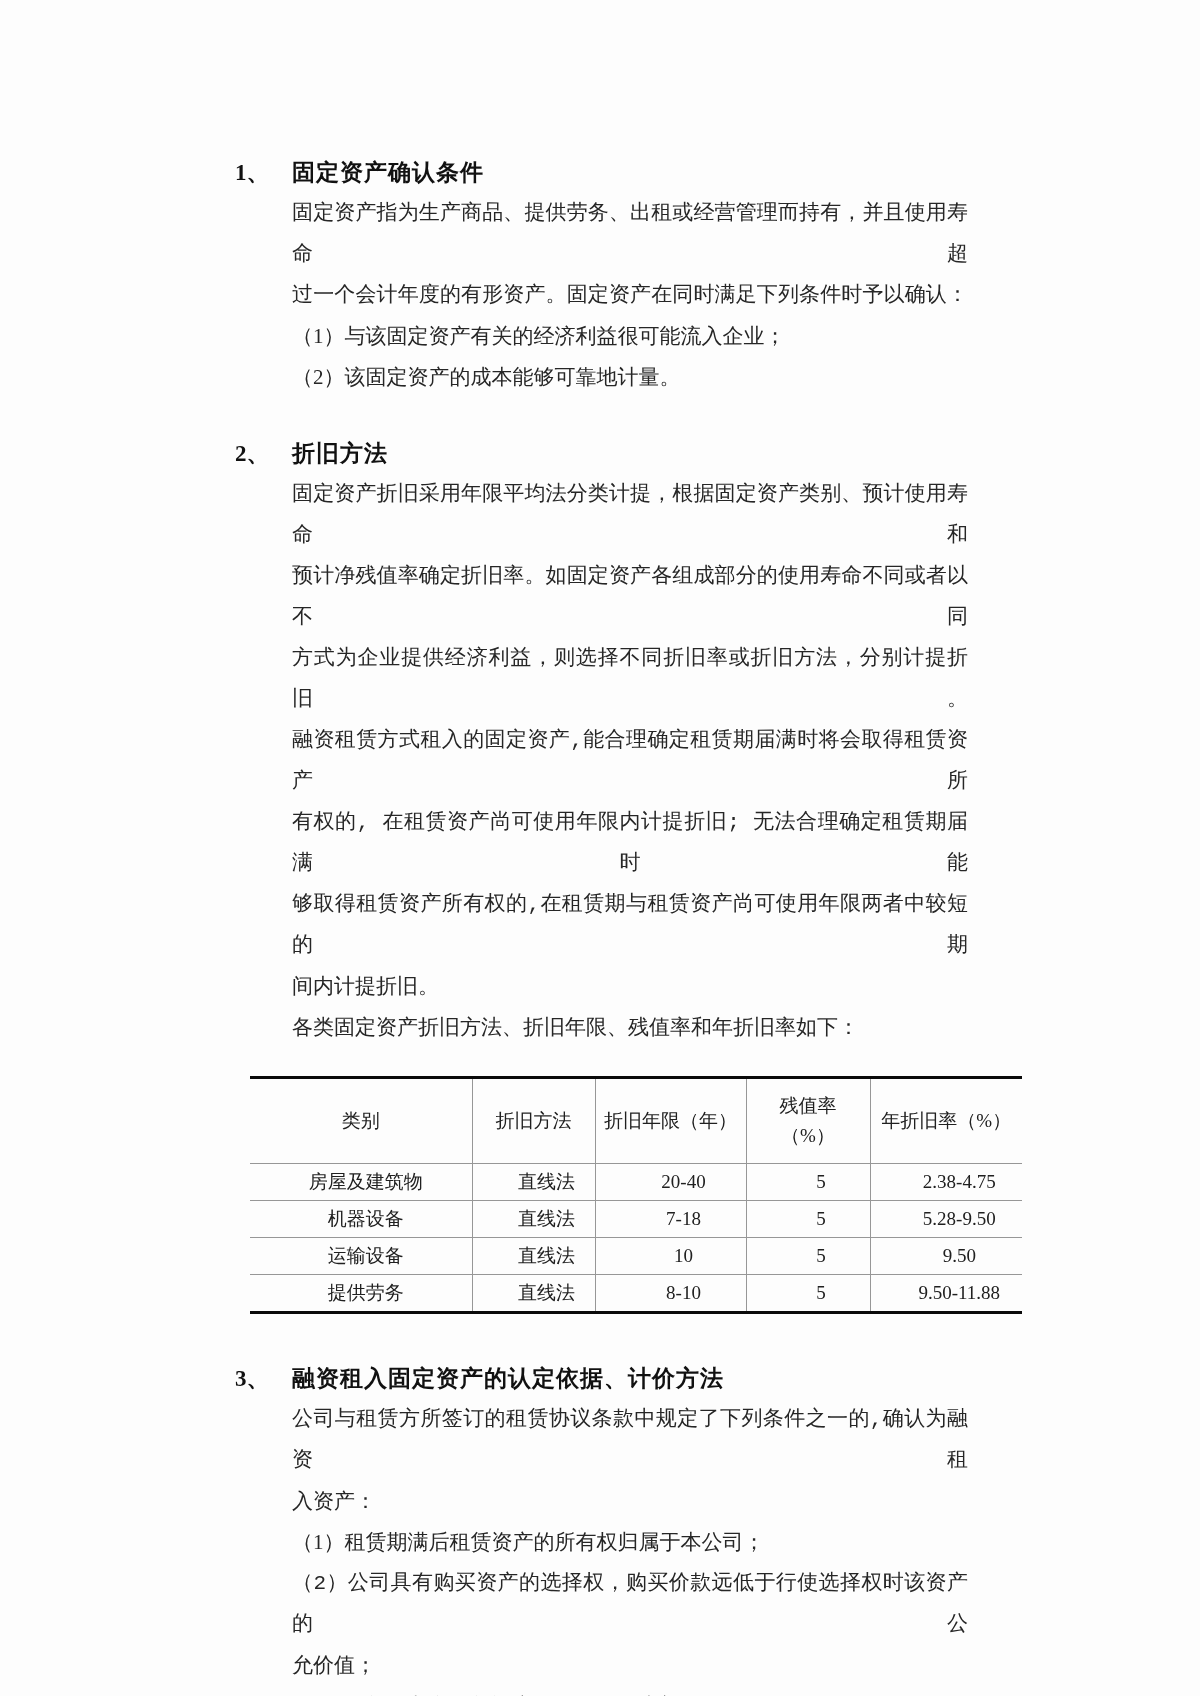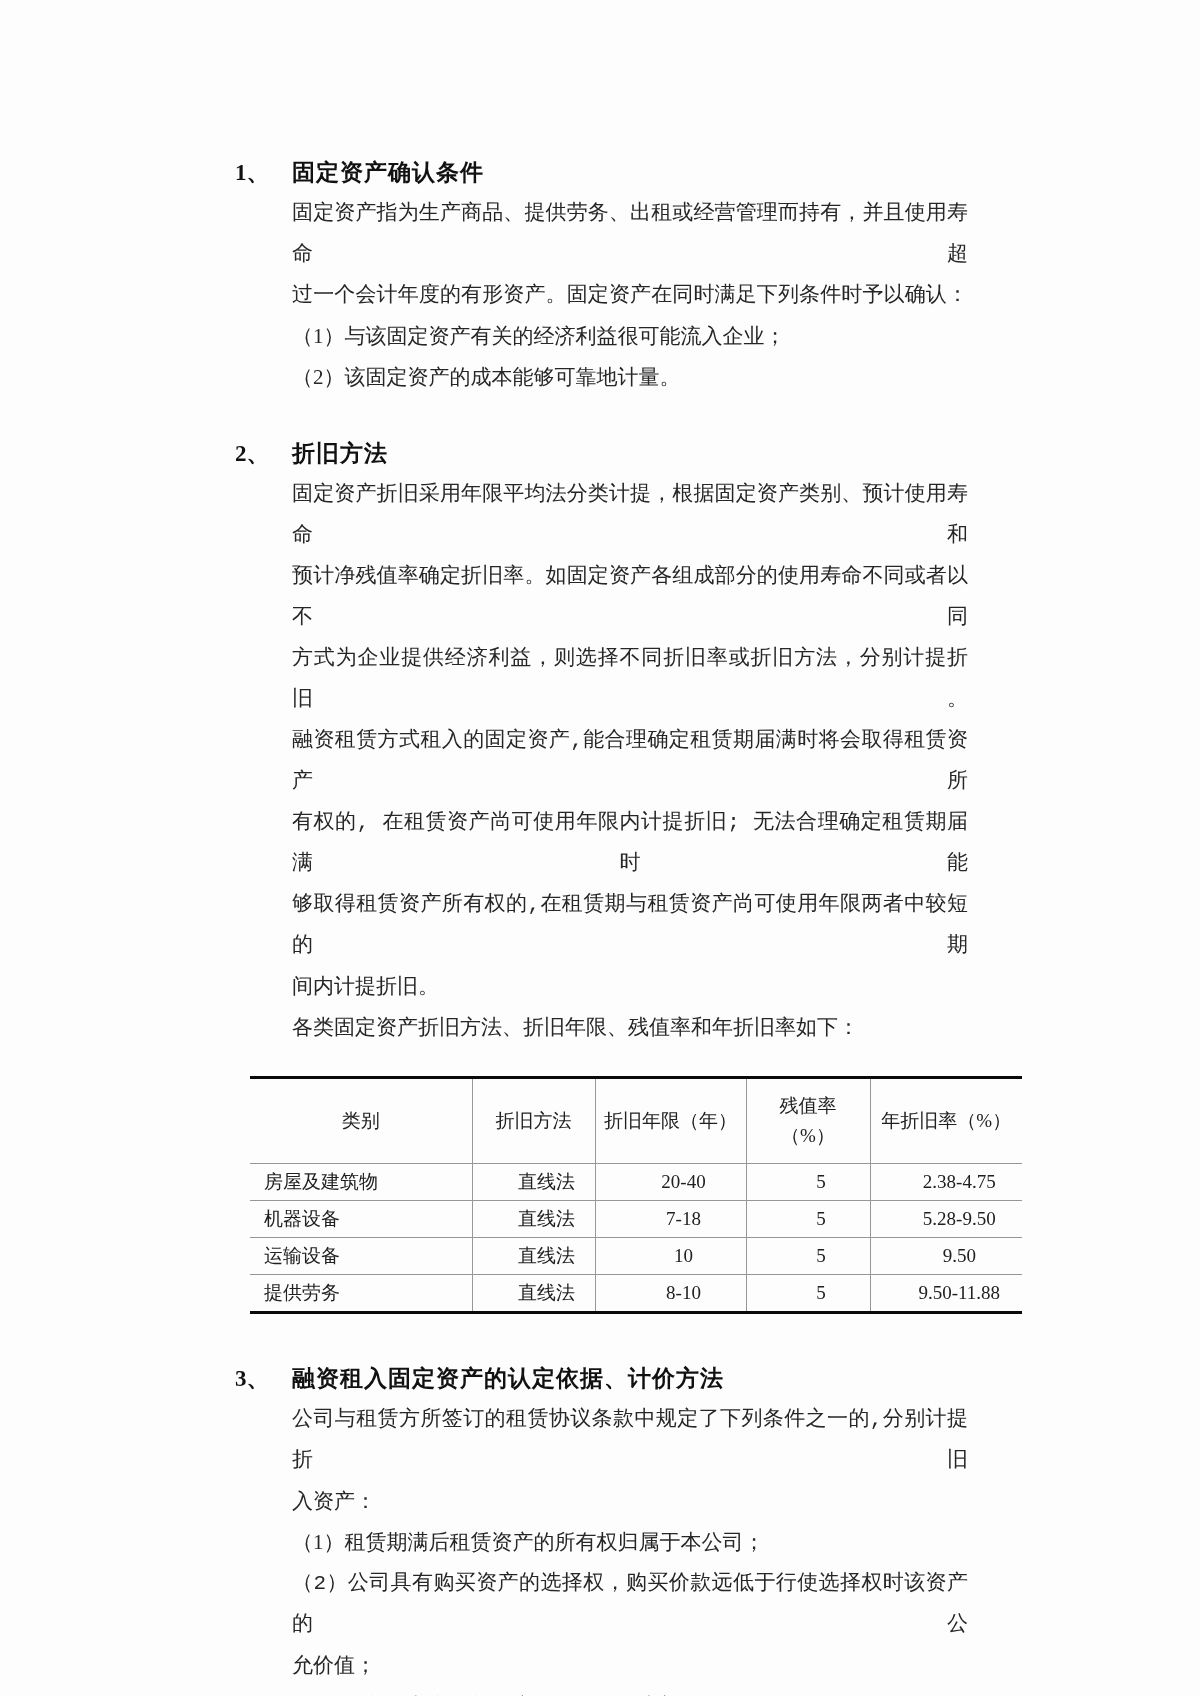--- a/index.html
+++ b/index.html
@@ -66,21 +66,21 @@
   table.dep th, table.dep td{
     font-weight:normal;
     text-align:center;
     vertical-align:middle;
     padding:0 4px;
     border-left:1px solid #979797;
   }
   table.dep th:first-child, table.dep td:first-child{border-left:none;}
   table.dep thead th{height:84px;white-space:pre-line;line-height:30px;}
   table.dep tbody td{height:36px;border-top:1px solid #979797;padding-left:30px;}
-  table.dep tbody td.cat{text-align:left;padding-left:14px;}
+  table.dep tbody td.cat{text-align:center;padding-left:14px;}
 </style>
 </head>
 <body>
 
 <div class="page">
 
   <section>
     <div class="sec-head">
       <span class="sec-num">1、</span>
       <h2 class="sec-title">固定资产确认条件</h2>
@@ -159,21 +159,21 @@
         </tr>
       </tbody>
   </table>
 
   <section>
     <div class="sec-head sec-gap-3">
       <span class="sec-num">3、</span>
       <h2 class="sec-title">融资租入固定资产的认定依据、计价方法</h2>
     </div>
     <div class="sec-body">
-        <div class="line fill">公司与租赁方所签订的租赁协议条款中规定了下列条件之一的,分别计提折旧</div>
+        <div class="line fill">公司与租赁方所签订的租赁协议条款中规定了下列条件之一的,确认为融资租</div>
         <div class="line">入资产：</div>
         <div class="line">（1）租赁期满后租赁资产的所有权归属于本公司；</div>
         <div class="line fill">（2）公司具有购买资产的选择权，购买价款远低于行使选择权时该资产的公</div>
         <div class="line">允价值；</div>
         <div class="line">（3）租赁期占所租赁资产使用寿命的大部分；</div>
       </div>
   </section>
 
 </div>
 

